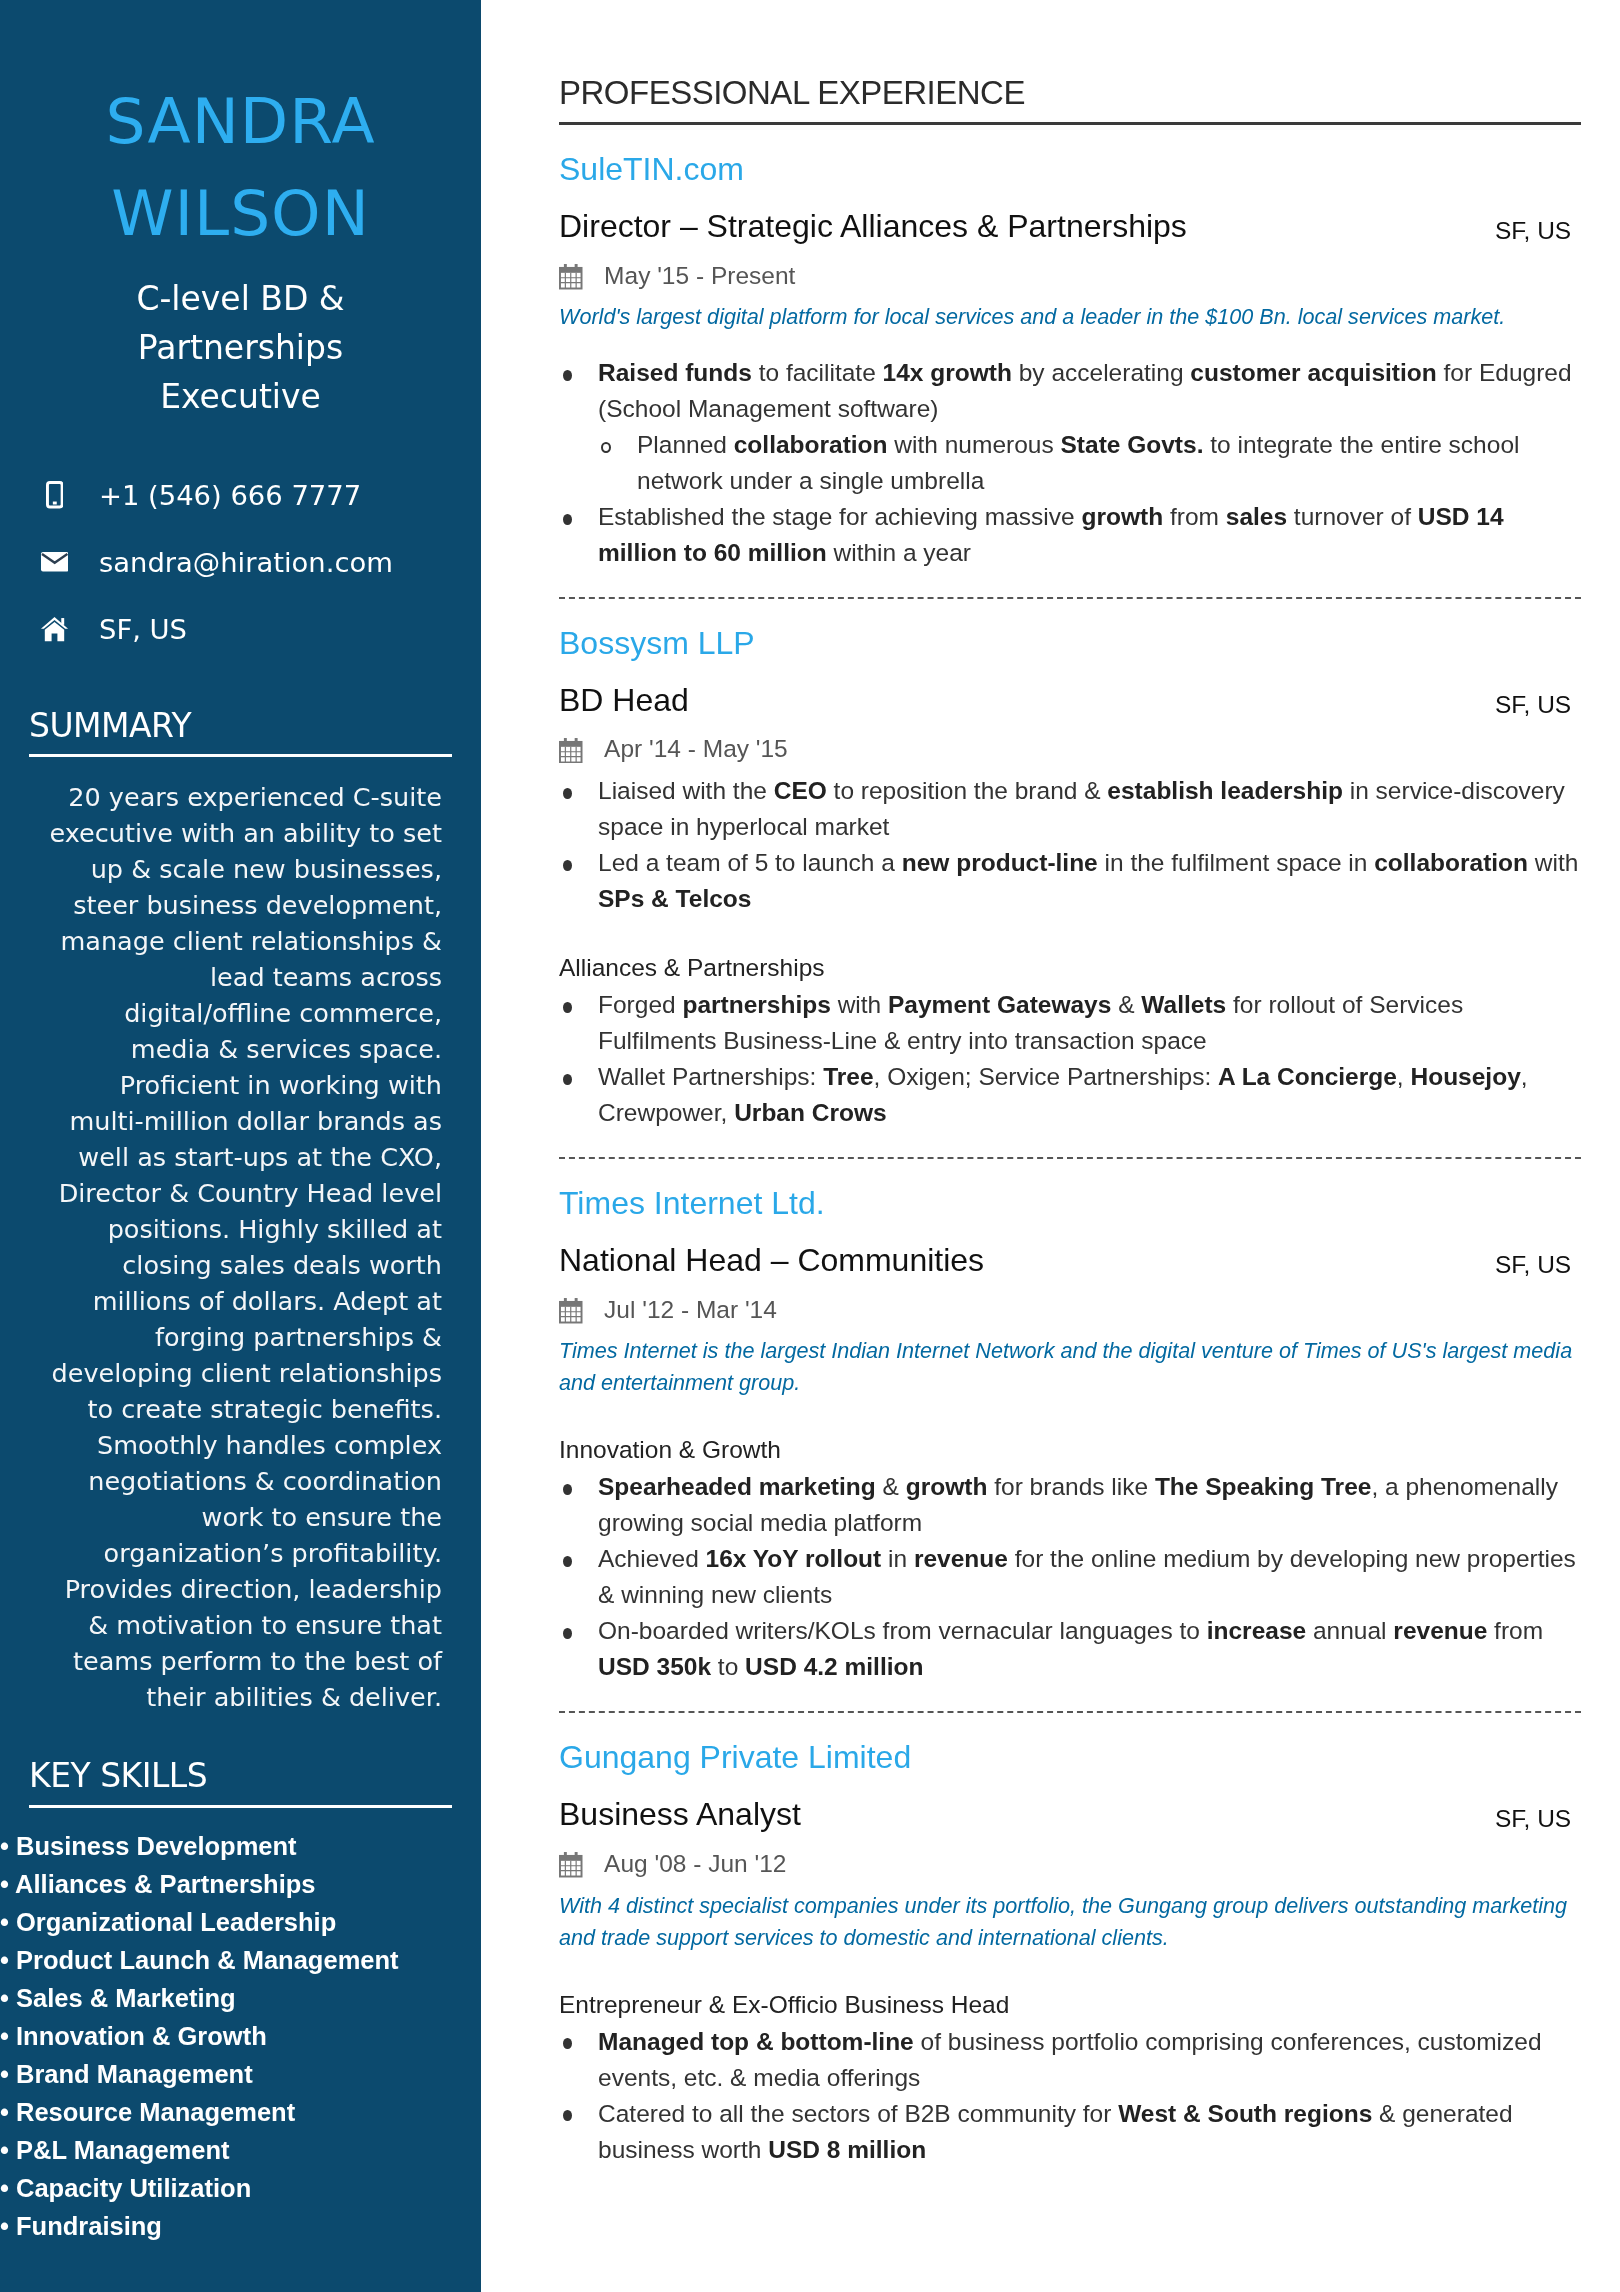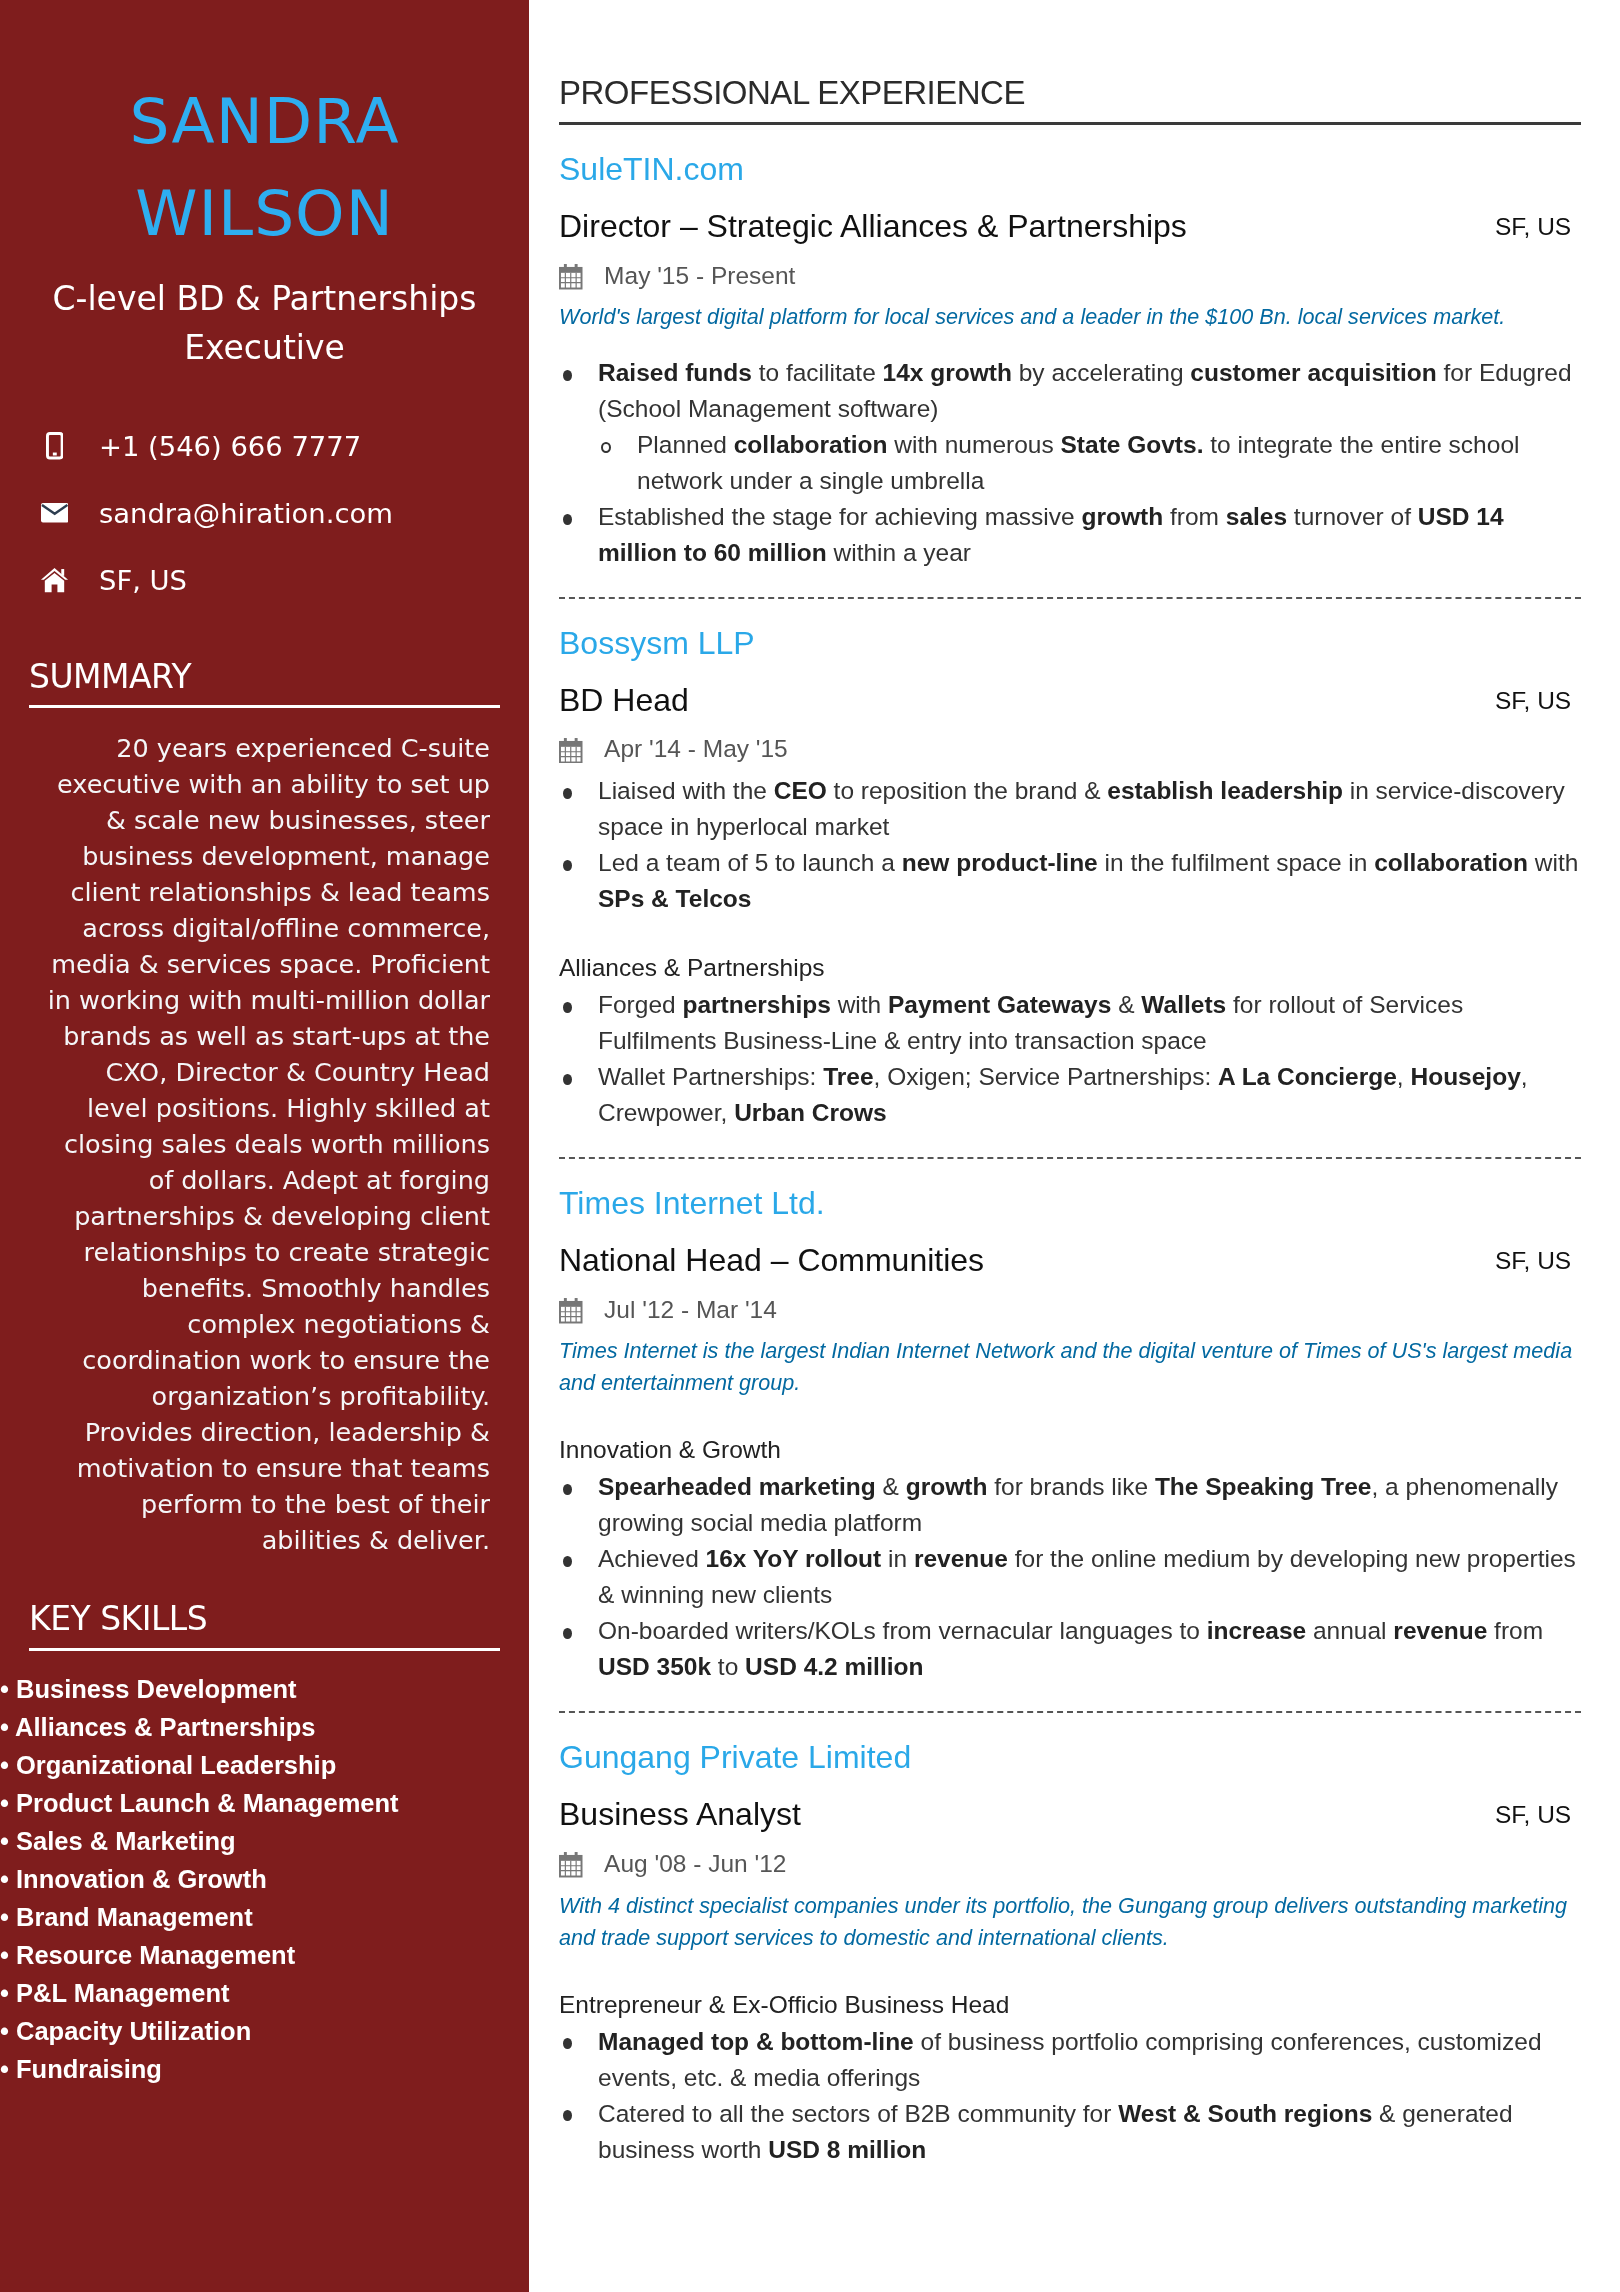--- a/index.html
+++ b/index.html
@@ -1,31 +1,31 @@
 <!DOCTYPE html>
 <html><head>
 <meta charset="utf-8">
 <style>
   html, body { margin:0; padding:0; }
   body { width:1620px; height:2293px; background:#ffffff; font-family:"Liberation Sans", sans-serif; position:relative; overflow:hidden; }
-  .sidebar { position:absolute; left:0; top:0; width:529px; height:2293px; background:#7f1d1d; color:#ffffff; }
+  .sidebar { position:absolute; left:0; top:0; width:481px; height:2293px; background:#0c4a6e; color:#ffffff; }
   .name { text-align:center; color:#2eaef0; font-size:63px; line-height:92px; margin-top:76px; font-family:"DejaVu Sans", sans-serif; font-weight:normal; letter-spacing:1px; }
   .headline { text-align:center; font-size:33px; line-height:49px; margin-top:13.7px; padding:0 39px; font-family:"DejaVu Sans", sans-serif; }
   .contacts { margin-top:41px; }
   .contact { display:flex; align-items:center; height:67px; padding-left:39px; font-size:27.4px; font-family:"DejaVu Sans", sans-serif; }
   .contact .ic { width:31px; height:31px; margin-right:29px; display:flex; align-items:center; justify-content:center; }
   .side-h { margin:21.6px 29px 0 29px; font-size:33px; font-family:"DejaVu Sans", sans-serif; padding-bottom:9.8px; border-bottom:3.9px solid #ffffff; letter-spacing:-0.5px; }
   .summary { text-align:right; font-size:25.5px; line-height:36px; padding:21.6px 39px 0 39px; font-family:"DejaVu Sans", sans-serif; color:#f4f6f8; }
   .skills { list-style:none; padding:19.6px 0 0 0; margin:0; font-size:25.5px; line-height:38px; font-weight:bold; font-family:"Liberation Sans", sans-serif; }
   .skills li { margin:0; }
   .main { position:absolute; left:559px; top:0; width:1022px; color:#333333; }
   .main-h { margin-top:74px; font-size:33px; font-family:"Liberation Sans", sans-serif; color:#2b2b2b; padding-bottom:9.8px; border-bottom:3.9px solid #3a3a3a; letter-spacing:-0.5px; }
   .company { color:#2aa8e8; font-size:32px; margin-top:23.5px; line-height:43px; }
   .job { position:relative; }
-  .role-row { display:flex; justify-content:space-between; align-items:center; margin-top:13.7px; }
+  .role-row { display:flex; justify-content:space-between; align-items:flex-end; margin-top:13.7px; }
   .role { font-size:32px; color:#111111; line-height:43px; }
   .loc { font-size:24.5px; color:#111; padding-right:9.8px; line-height:35px; }
   .dates { display:flex; align-items:flex-end; margin-top:13.7px; font-size:24.5px; color:#555; }
   .dates .cal { width:23.5px; height:25.5px; margin-right:21.6px; }
   .desc { font-style:italic; color:#0369a1; font-size:21.6px; line-height:32px; margin-top:11.8px; }
   .subhead { font-size:24.5px; color:#222; margin-top:33px; line-height:35px; }
   ul.bl { margin:9.8px 0 0 0; padding:0; list-style:none; }
   ul.bl > li { position:relative; padding-left:39px; font-size:24.5px; line-height:36px; color:#333; }
   ul.bl > li::before { content:""; position:absolute; left:3.9px; top:14.7px; width:8.8px; height:10.8px; border-radius:50%; background:#333; }
   ul.bl li.sub { padding-left:78px; }

